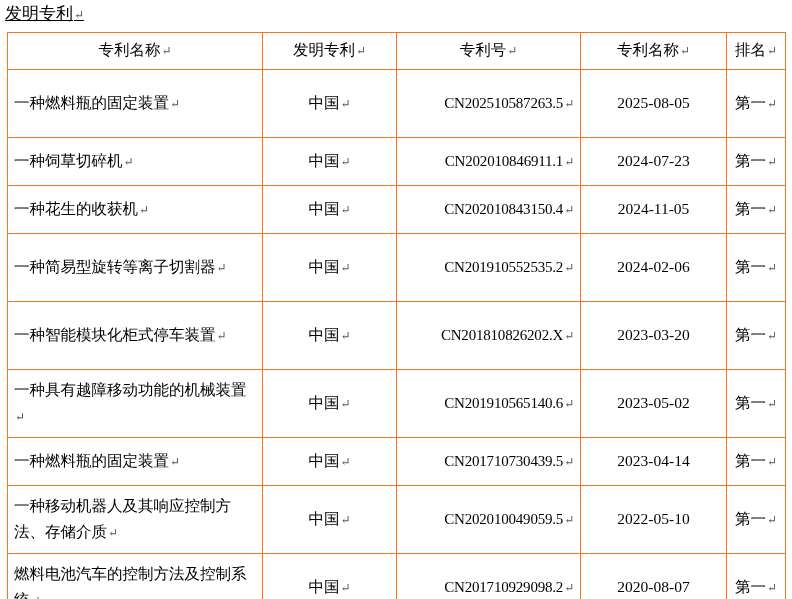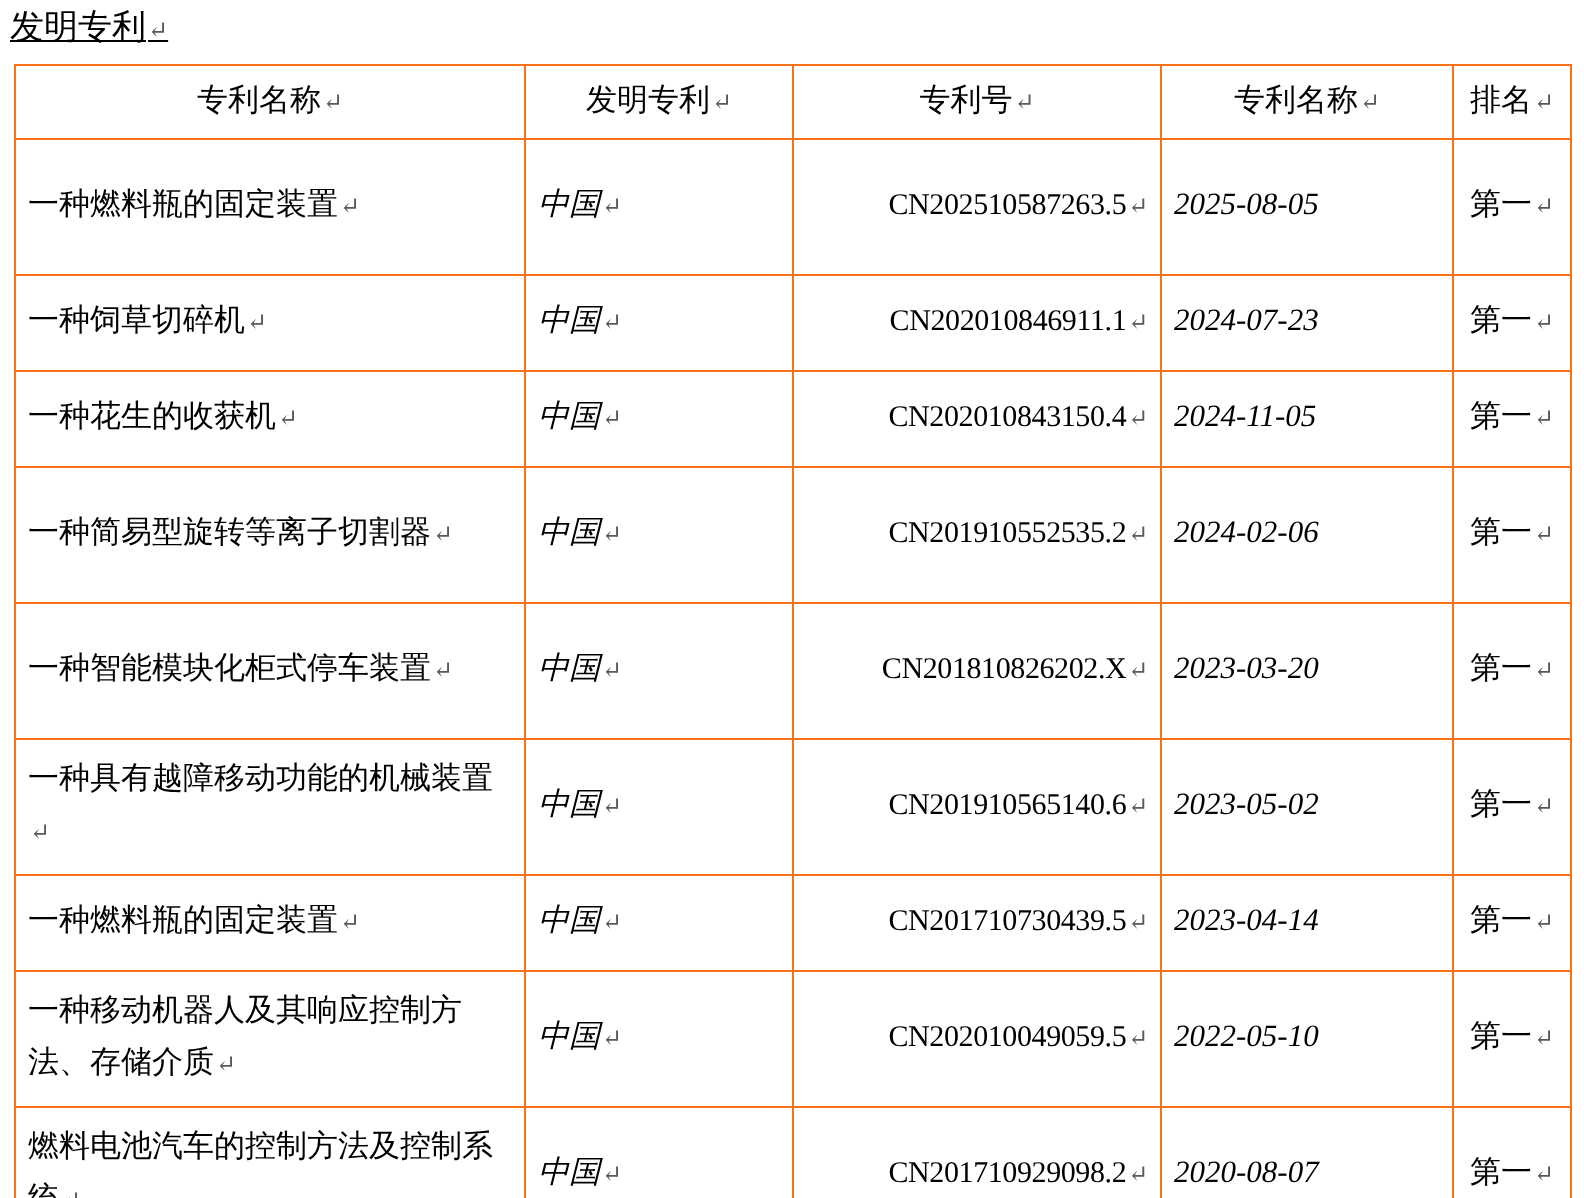--- a/index.html
+++ b/index.html
@@ -61,22 +61,21 @@
   col.c-country { width: 134px; }
   col.c-number { width: 184px; }
   col.c-date { width: 146px; }
   col.c-rank { width: 59px; }
 
   td.cell-name {
     text-align: left;
     padding-left: 8px;
   }
   td.cell-center {
-    text-align: left;
-    font-style: italic;
+    text-align: center;
   }
   td.cell-number {
     text-align: right;
     font-size: 15px;
     letter-spacing: -0.2px;
   }
   td.cell-rank {
     text-align: center;
     padding-left: 7px;
     white-space: nowrap;

